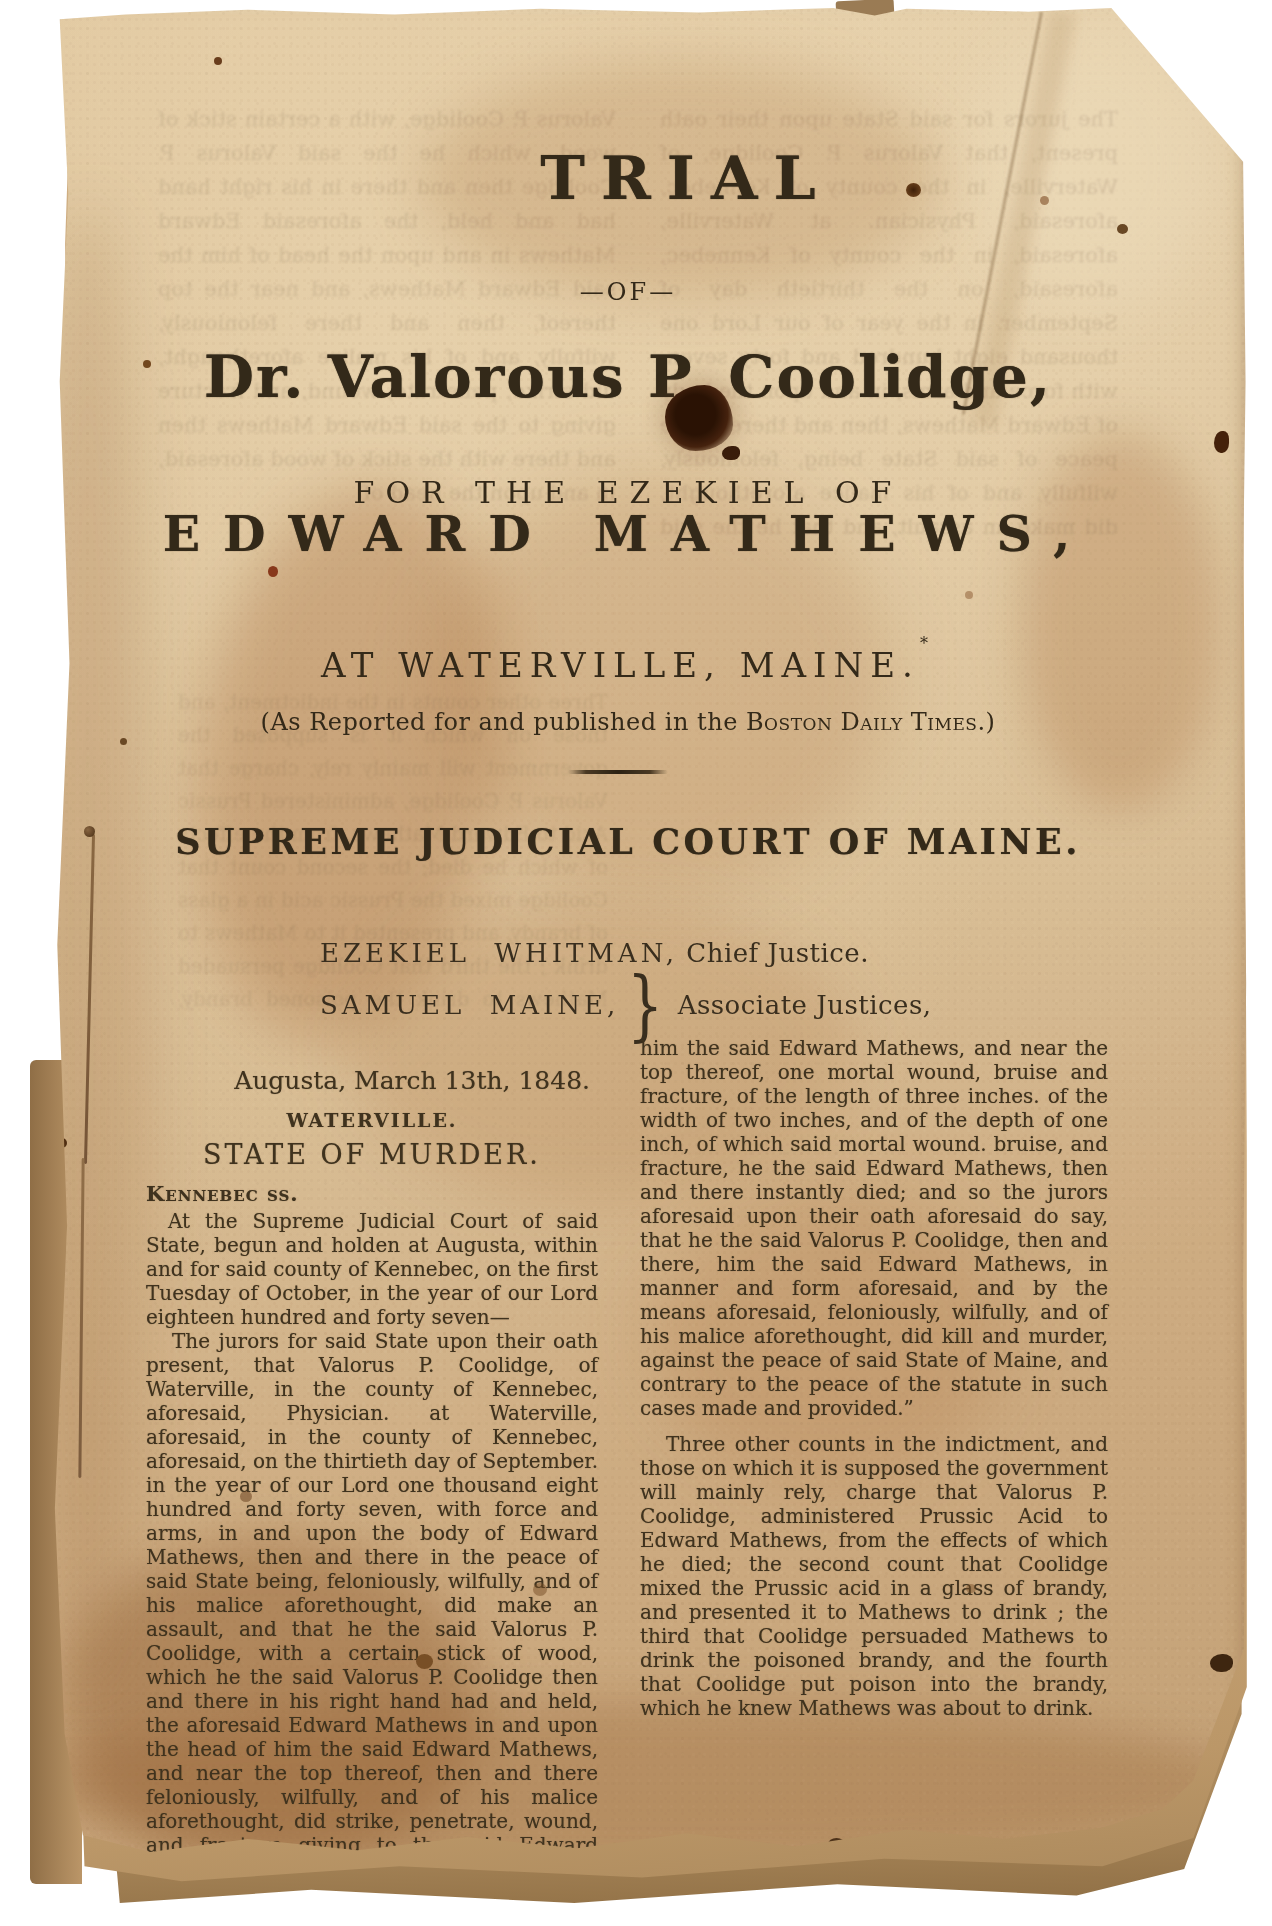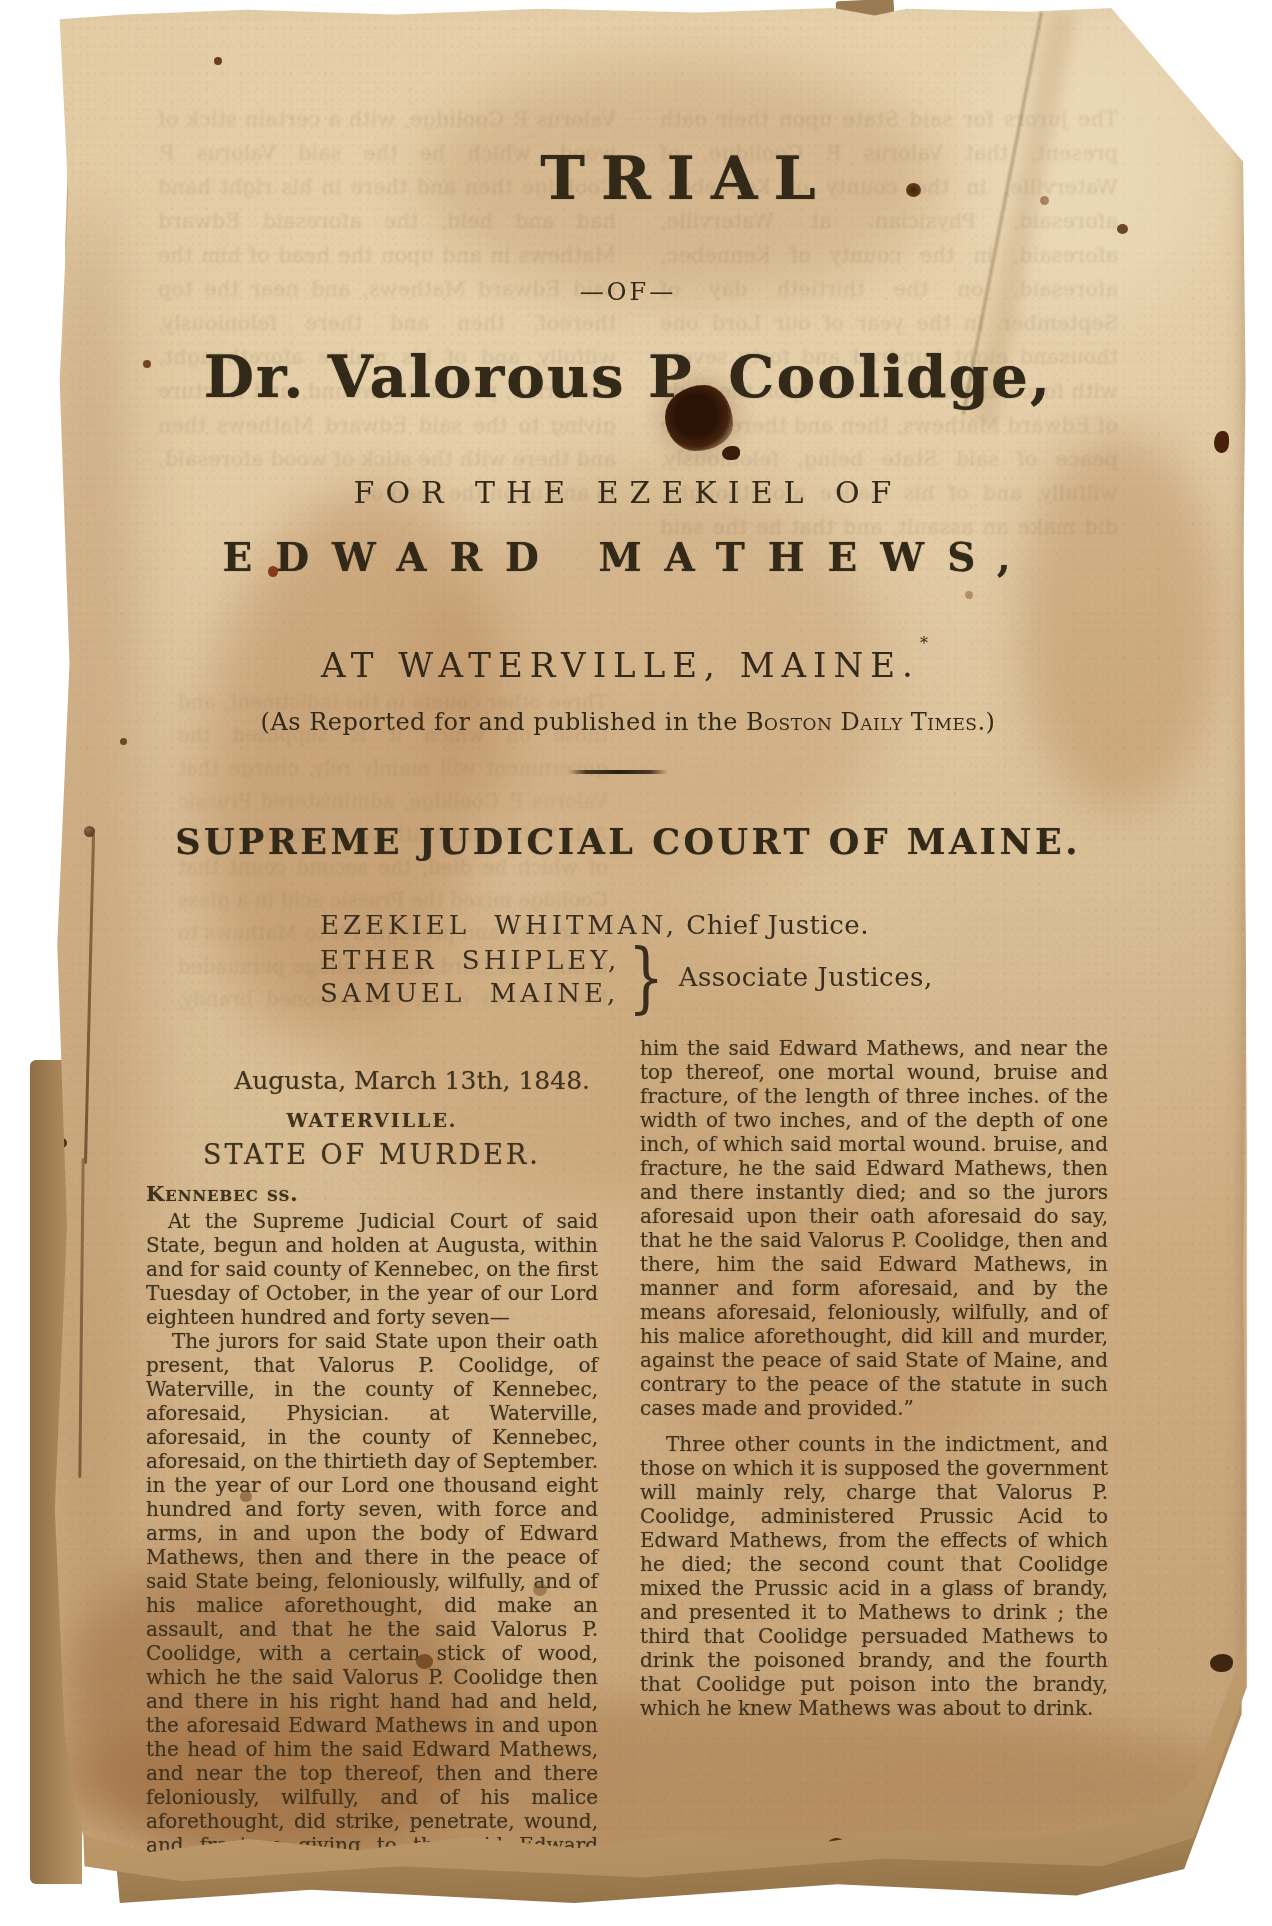--- a/index.html
+++ b/index.html
@@ -62,31 +62,31 @@
 
   
   .content{position:absolute;inset:0;z-index:5;color:#3c3122;}
   .masthead{position:absolute;left:25px;top:0;width:1150px;text-align:center;color:#342a1a;}
   .m-line{position:absolute;left:0;width:100%;line-height:1;}
   .title{top:142px;font-size:60px;font-weight:bold;letter-spacing:16px;transform:translateX(58px);
     text-shadow:0 0 1px rgba(52,42,26,.8);}
   .of-label{top:274px;font-size:24px;letter-spacing:3px;}
   .defendant{top:342px;font-size:58px;font-weight:bold;letter-spacing:2px;text-shadow:0 0 1px rgba(52,42,26,.8);}
   .for-line{top:472px;font-size:30px;letter-spacing:11px;}
-  .victim{top:532px;font-size:39px;font-weight:bold;letter-spacing:23px;text-shadow:0 0 1px rgba(52,42,26,.7);}
+  .victim{top:504px;font-size:49px;font-weight:bold;letter-spacing:23px;text-shadow:0 0 1px rgba(52,42,26,.7);}
   .location{top:630px;font-size:34px;letter-spacing:7px;}
   .location sup{font-size:16px;vertical-align:28px;}
   .source{top:704px;font-size:24px;letter-spacing:.5px;}
   .smallcaps{font-variant:small-caps;}
   .rule{position:absolute;left:540px;top:764px;width:100px;height:4px;border-radius:2px;
     background:linear-gradient(90deg,transparent,#4a3a24 18%,#2c2214 50%,#4a3a24 82%,transparent);}
   .court-heading{top:818px;font-size:35px;letter-spacing:3.5px;font-weight:bold;text-shadow:0 0 1px rgba(52,42,26,.55);}
 
   .justices{position:absolute;left:292px;top:902px;color:#3a2f1f;}
-  .chief-row{font-size:26px;line-height:34px;}
+  .chief-row{font-size:26px;line-height:34px;margin-top:28px;}
   .j-name{letter-spacing:4px;word-spacing:12px;}
   .j-title{font-size:26px;letter-spacing:.5px;}
   .assoc-row{display:flex;align-items:center;margin-top:2px;}
   .assoc-names{font-size:26px;line-height:33px;letter-spacing:4px;word-spacing:12px;}
   .brace{font-size:76px;line-height:66px;font-weight:normal;margin:0 8px 0 2px;transform:scaleX(.75);color:#3a2f1f;}
 
   .col{position:absolute;text-align:justify;font-size:20px;line-height:24px;color:#40342​3;
     color:#40341f;text-shadow:0 0 1px rgba(64,52,31,.5);filter:blur(.25px);}
   .col-left{left:118px;top:1028px;width:452px;margin-top:32px;}
   .col-right{left:612px;top:1030px;width:468px;}
@@ -140,21 +140,20 @@
       </div>
       <div class="rule"></div>
 
       <div class="justices">
         <div class="chief-row">
           <span class="j-name">EZEKIEL WHITMAN,</span>
           <span class="j-title">Chief Justice.</span>
         </div>
         <div class="assoc-row">
           <div class="assoc-names">
-            <div>ETHER SHIPLEY,</div>
             <div>SAMUEL MAINE,</div>
           </div>
           <span class="brace">}</span>
           <span class="j-title">Associate Justices,</span>
         </div>
       </div>
 
       <div class="col col-left">
         <div class="dateline">Augusta, March 13th, 1848.</div>
         <div class="indictment-heading">WATERVILLE.</div>

